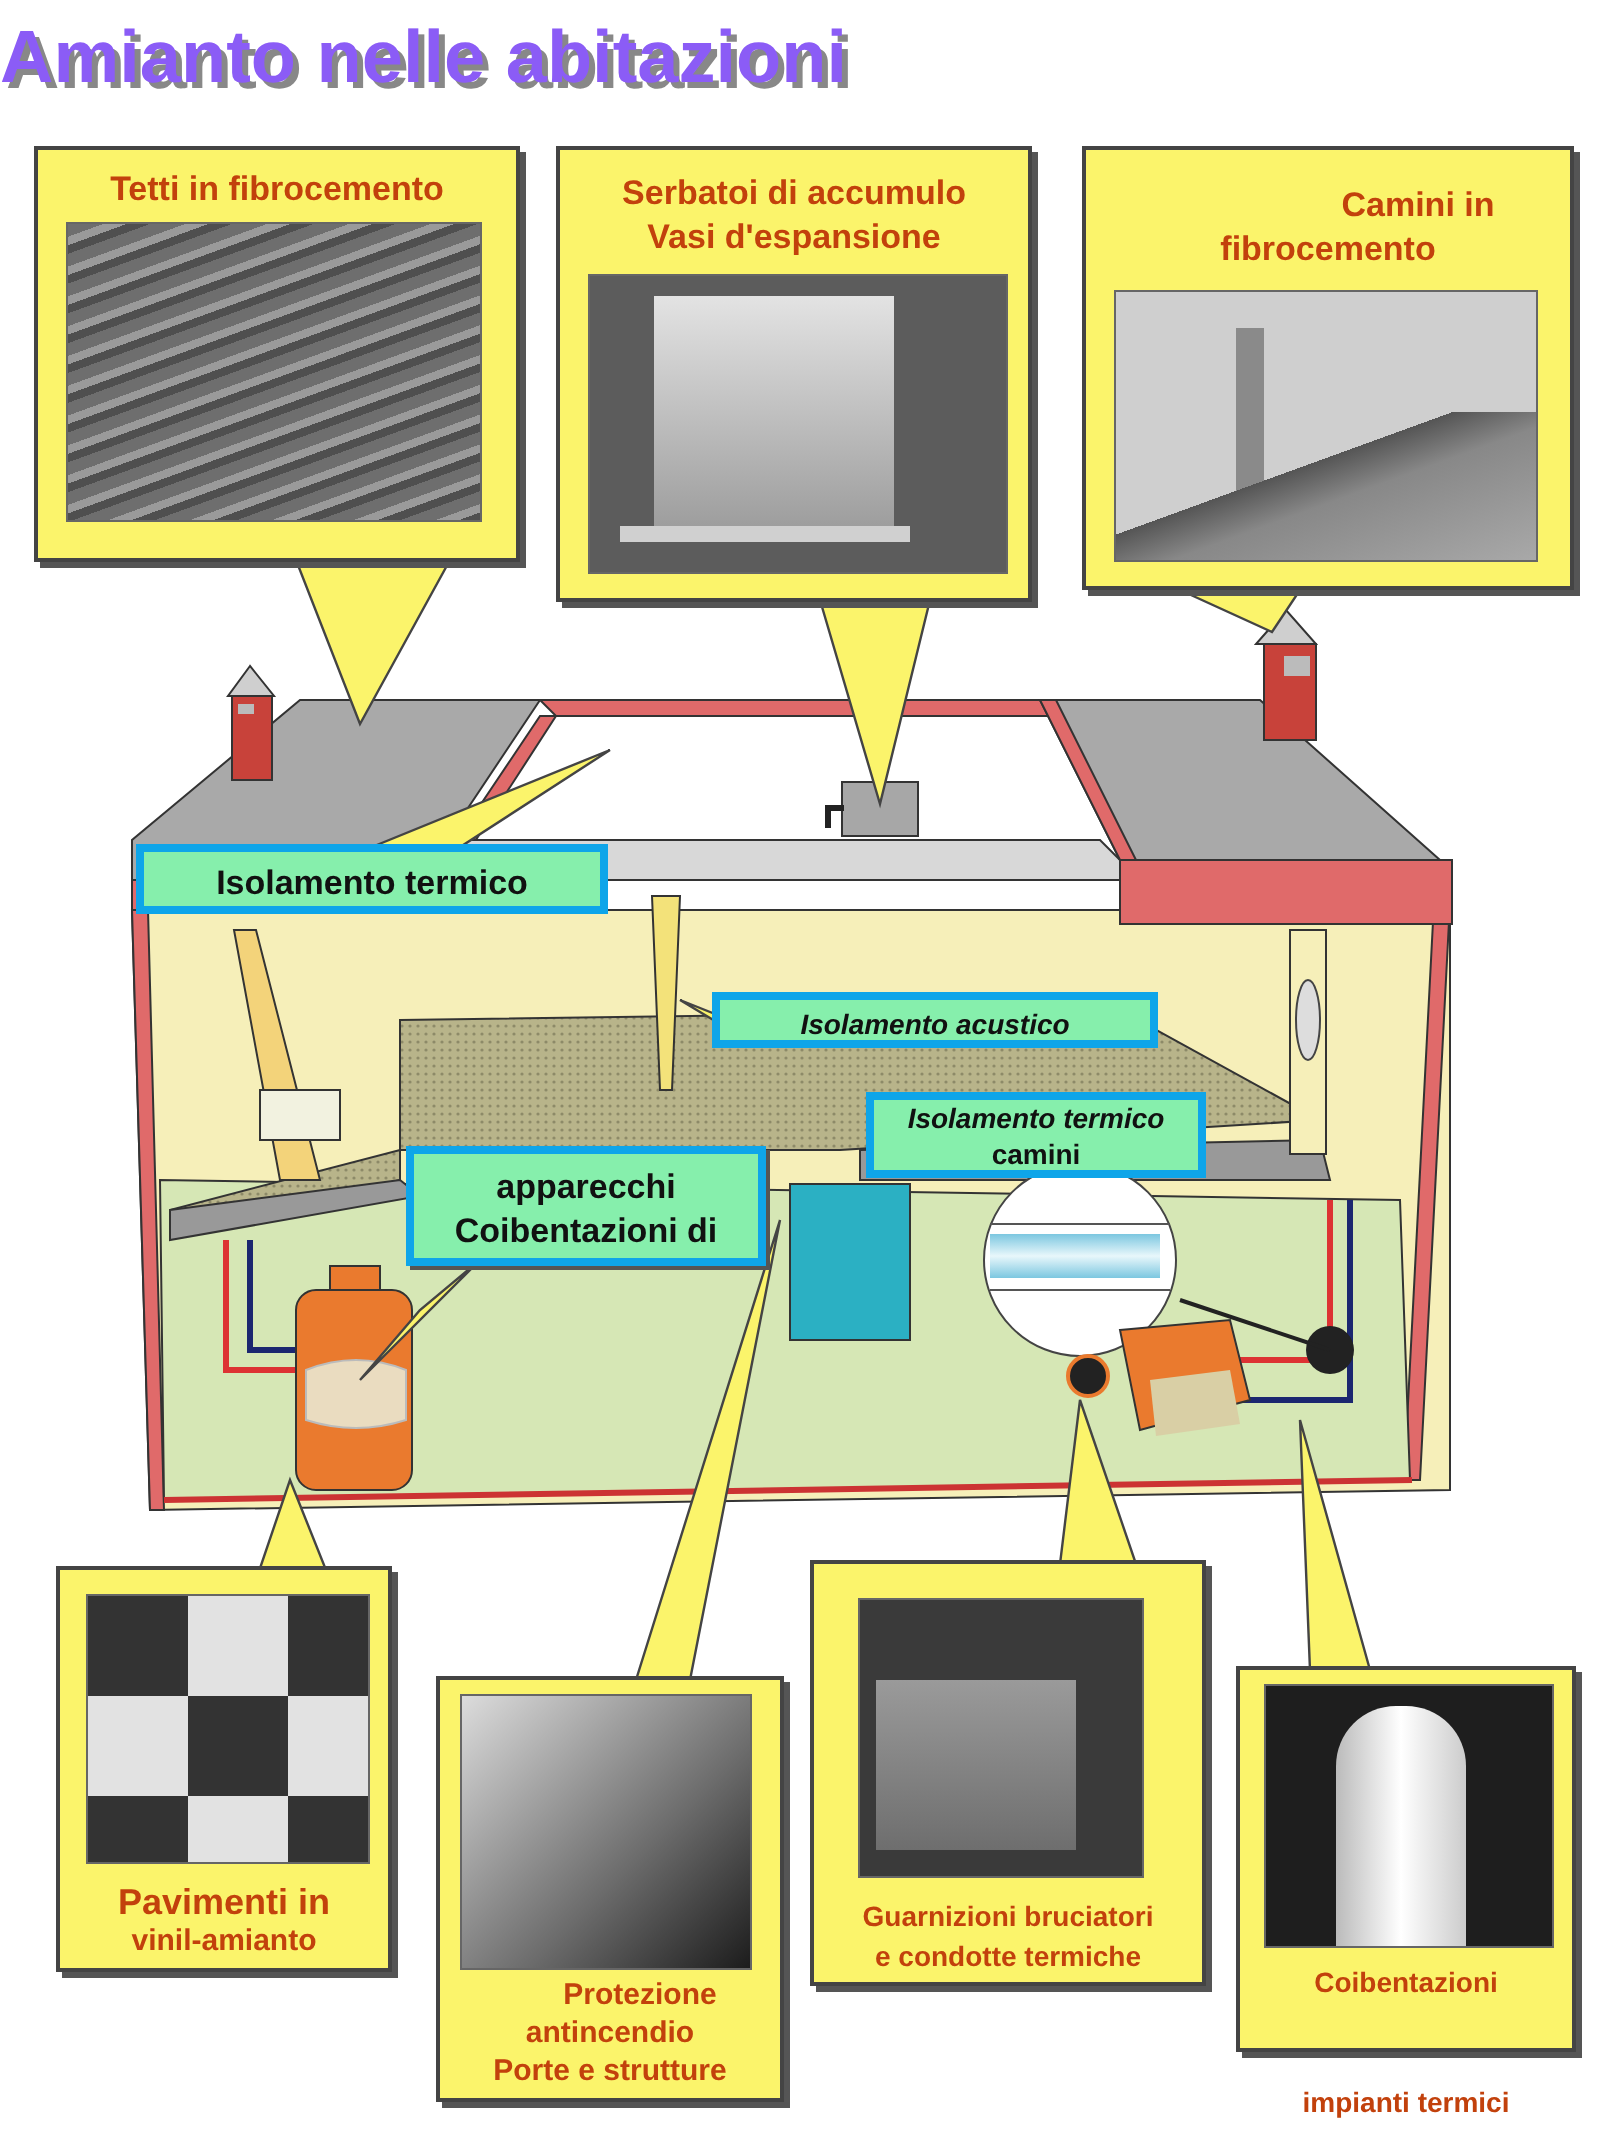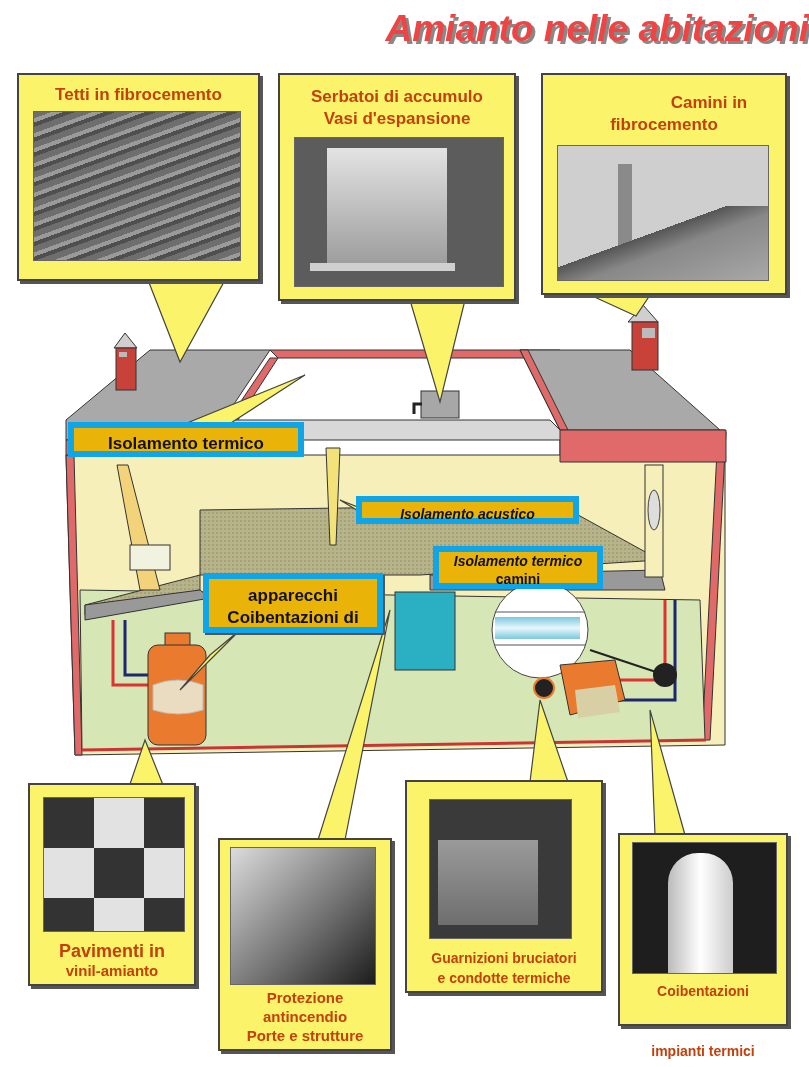--- a/index.html
+++ b/index.html
@@ -1,22 +1,22 @@
 <!DOCTYPE html>
 <html><head>
 <meta charset="utf-8">
 <style>
   html, body { margin:0; padding:0; background:#ffffff; }
   body { width:809px; height:1067px; position:relative; overflow:hidden; font-family:"Liberation Sans", sans-serif; }
-  .title { position:absolute; left:0; top:8px; width:809px; text-align:right; font-weight:bold; font-size:37px; color:#ef4444; text-shadow:3px 3px 0 #888; letter-spacing:0px;font-style:italic; }
+  .title { position:absolute; left:0; top:8px; width:809px; text-align:left; font-weight:bold; font-size:37px; color:#8b5cf6; text-shadow:3px 3px 0 #888; letter-spacing:0px; }
   svg.scene { position:absolute; left:0; top:0; }
   .box { position:absolute; background:#fbf46b; border:2px solid #444; box-shadow:3px 3px 0 #555; box-sizing:border-box; }
   .box .lbl { position:absolute; left:0; width:100%; text-align:center; font-weight:bold; font-size:17px; color:#c2410c; line-height:20px; }
   .photo { position:absolute; border:1px solid #666; box-sizing:border-box; overflow:hidden; }
-  .tag { position:absolute; background:#eab308; border:6px solid #0ea5e9; box-sizing:border-box; font-weight:bold; color:#111; text-align:center; }
+  .tag { position:absolute; background:#86efac; border:4px solid #0ea5e9; box-sizing:border-box; font-weight:bold; color:#111; text-align:center; }
 </style>
 </head>
 <body>
 
 <div class="title">Amianto nelle abitazioni</div>
 
 <svg class="scene" width="809" height="1067">
   <defs>
     <pattern id="gravel" width="4" height="4" patternUnits="userSpaceOnUse">
       <rect width="4" height="4" fill="#b8b48a"></rect>
@@ -167,21 +167,21 @@
 
 <div class="box" style="left:28px; top:783px; width:168px; height:203px;">
   <div class="photo" style="left:13px; top:12px; width:142px; height:135px; background:
     conic-gradient(#e2e2e2 0 25%, #333 0 50%, #e2e2e2 0 75%, #333 0) 0 0/100px 100px;"></div>
   <div class="lbl" style="top:156px; font-size:18px;">Pavimenti in</div>
   <div class="lbl" style="top:176px; font-size:15px;">vinil-amianto</div>
 </div>
 
 <div class="box" style="left:218px; top:838px; width:174px; height:213px;">
   <div class="photo" style="left:10px; top:7px; width:146px; height:138px; background:linear-gradient(135deg,#dcdcdc,#6c6c6c 60%,#1c1c1c);"></div>
-  <div class="lbl" style="top:148px; font-size:15px;">Protezione</div>
+  <div class="lbl" style="top:148px; font-size:15px;padding-left:15px;">Protezione</div>
   <div class="lbl" style="top:167px; font-size:15px;">antincendio</div>
   <div class="lbl" style="top:186px; font-size:15px;">Porte e strutture</div>
 </div>
 
 <div class="box" style="left:405px; top:780px; width:198px; height:213px;">
   <div class="photo" style="left:22px; top:17px; width:143px; height:140px; background:#3a3a3a;">
     <div style="position:absolute; left:8px; top:40px; width:100px; height:85px; background:linear-gradient(180deg,#9a9a9a,#6e6e6e);"></div>
   </div>
   <div class="lbl" style="top:166px; font-size:14px;">Guarnizioni bruciatori</div>
   <div class="lbl" style="top:186px; font-size:14px;">e condotte termiche</div>

